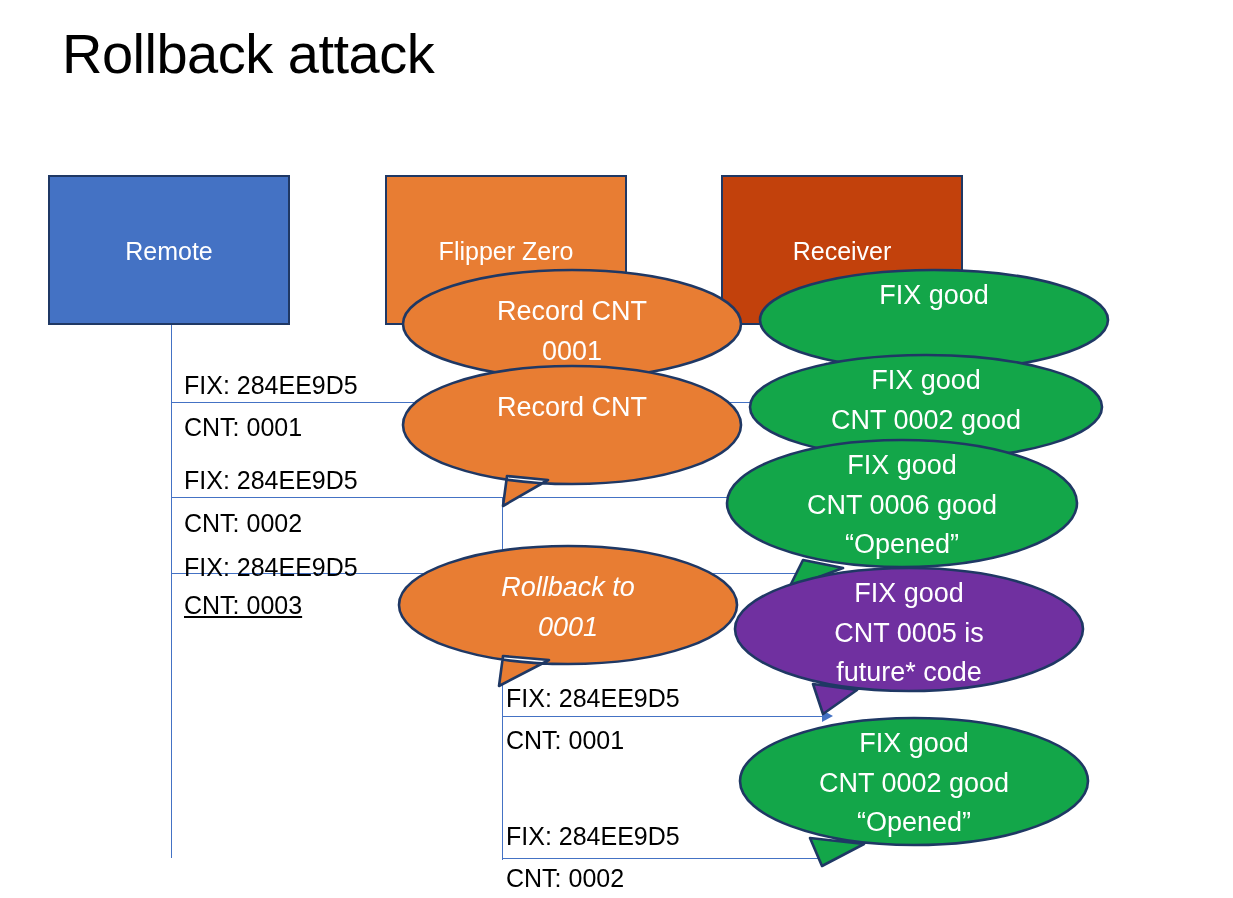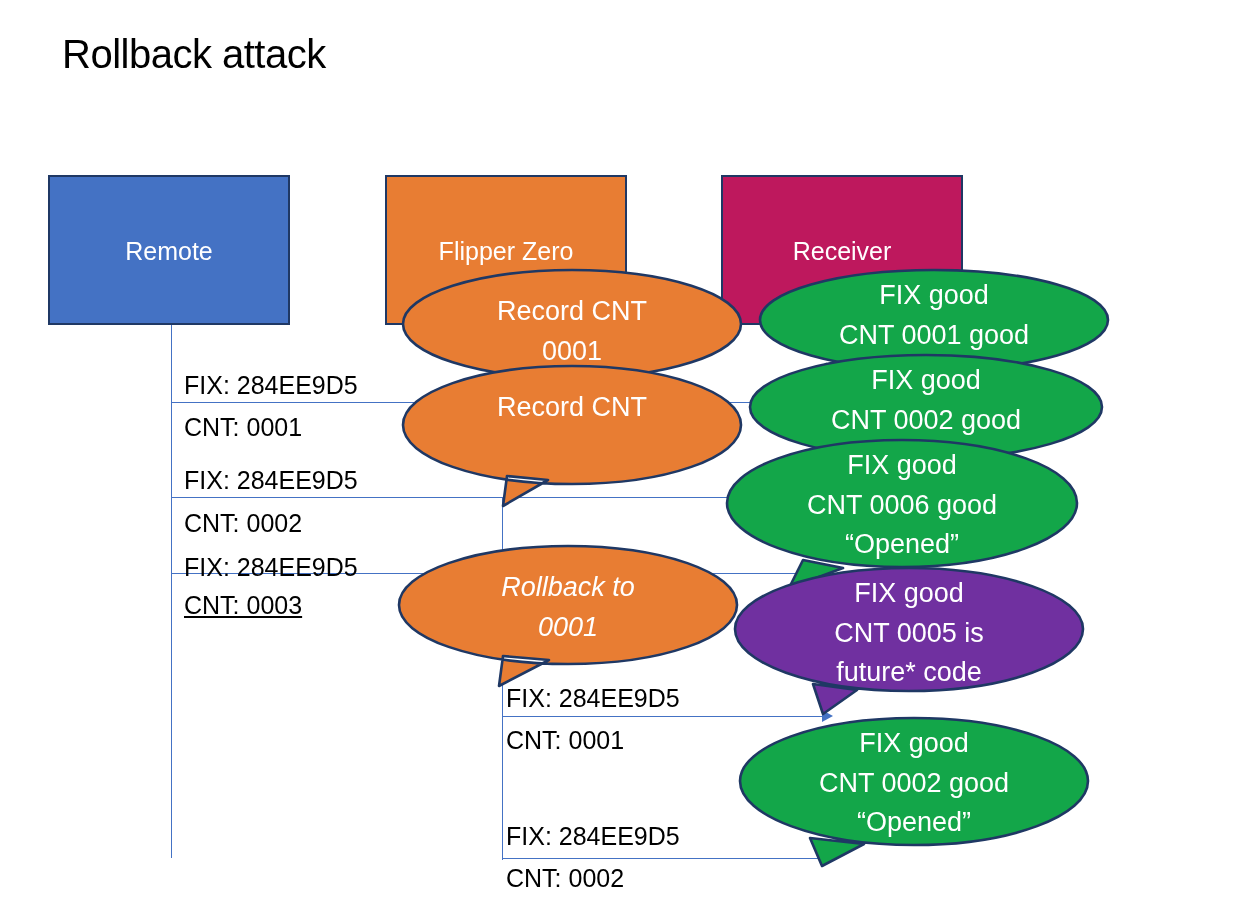--- a/index.html
+++ b/index.html
@@ -20,21 +20,21 @@
     overflow: hidden;
   }
 
   
   #slide-title {
     position: absolute;
     left: 62px;
     top: 9px;
     width: 900px;
     height: 90px;
-    font-size: 40px;
+    font-size: 56px;
     line-height: 90px;
     font-weight: 300;
     color: #000000;
     letter-spacing: -0.5px;
     white-space: nowrap;
   }
 
   
   .actor-box {
     position: absolute;
@@ -129,21 +129,21 @@
   <div class="msg-arrow" style="left:822px; top:852px;"></div>
 
   <div class="actor-box" style="left:48px; top:175px; width:242px; height:150px; background:#4472C4; align-items:flex-start; padding-top:60px;">
     <span>Remote</span>
   </div>
 
   <div class="actor-box" style="left:385px; top:175px; width:242px; height:150px; background:#E87D33; align-items:flex-start; padding-top:60px;">
     <span>Flipper Zero</span>
   </div>
 
-  <div class="actor-box" style="left:721px; top:175px; width:242px; height:150px; background:#be185d; align-items:flex-start; padding-top:60px;">
+  <div class="actor-box" style="left:721px; top:175px; width:242px; height:150px; background:#c2410c; align-items:flex-start; padding-top:60px;">
     <span>Receiver</span>
   </div>
 
   <div class="msg-label" style="left:184px; top:371px;">FIX: 284EE9D5</div>
   <div class="msg-label" style="left:184px; top:413px;">CNT: 0001</div>
 
   <div class="msg-label" style="left:184px; top:466px;">FIX: 284EE9D5</div>
   <div class="msg-label" style="left:184px; top:509px;">CNT: 0002</div>
 
   <div class="msg-label" style="left:184px; top:553px;">FIX: 284EE9D5</div>
@@ -187,21 +187,20 @@
     </div>
   </div>
 
   <div class="callout" style="left:760px; top:270px; width:348px; height:100px;">
     <svg width="348" height="120" viewBox="0 0 348 120">
       <path d="M174 0 C270 0 348 22 348 50 C348 78 270 100 174 100 C78 100 0 78 0 50 C0 22 78 0 174 0 Z
                M66 94 L46 118 L100 102 Z" fill="#13A649" stroke="#1F3864" stroke-width="2.6" stroke-linejoin="round"></path>
     </svg>
     <div class="bubble-text" style="top:6px;">
       <div>FIX good</div>
-      <div>CNT 0001 good</div>
     </div>
   </div>
 
   <div class="callout" style="left:750px; top:355px; width:352px; height:104px;">
     <svg width="352" height="124" viewBox="0 0 352 124">
       <path d="M176 0 C273 0 352 23 352 52 C352 81 273 104 176 104 C79 104 0 81 0 52 C0 23 79 0 176 0 Z
                M62 98 L44 122 L98 106 Z" fill="#13A649" stroke="#1F3864" stroke-width="2.6" stroke-linejoin="round"></path>
     </svg>
     <div class="bubble-text" style="top:6px;">
       <div>FIX good</div>

